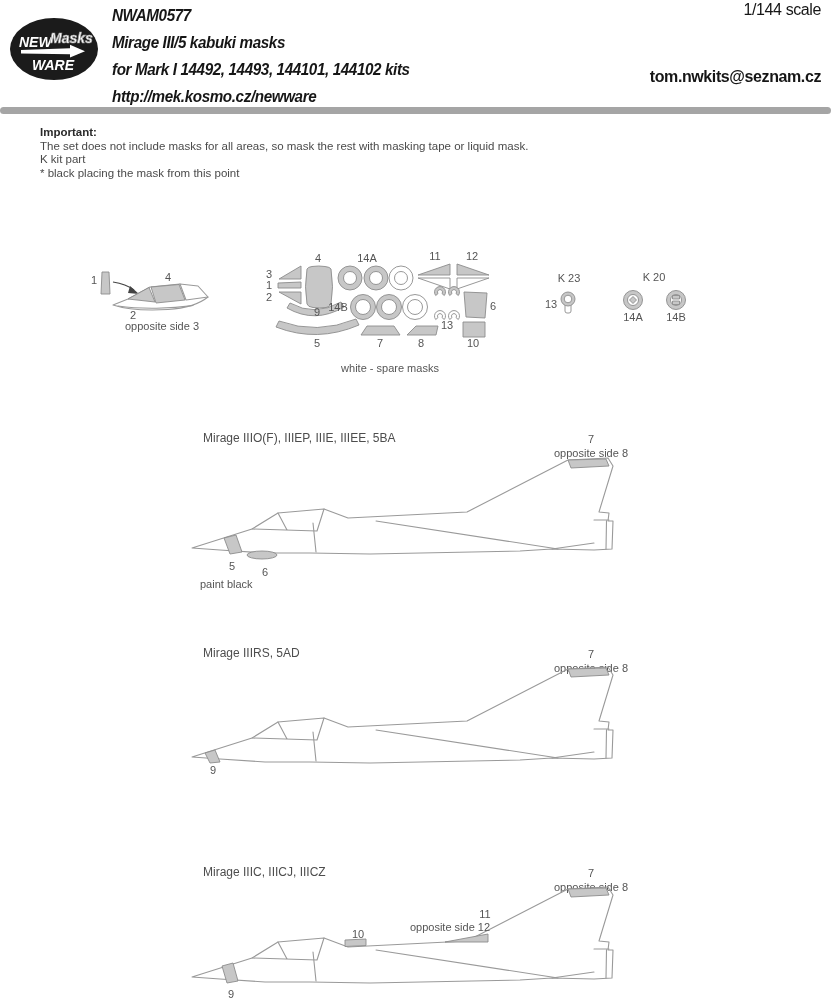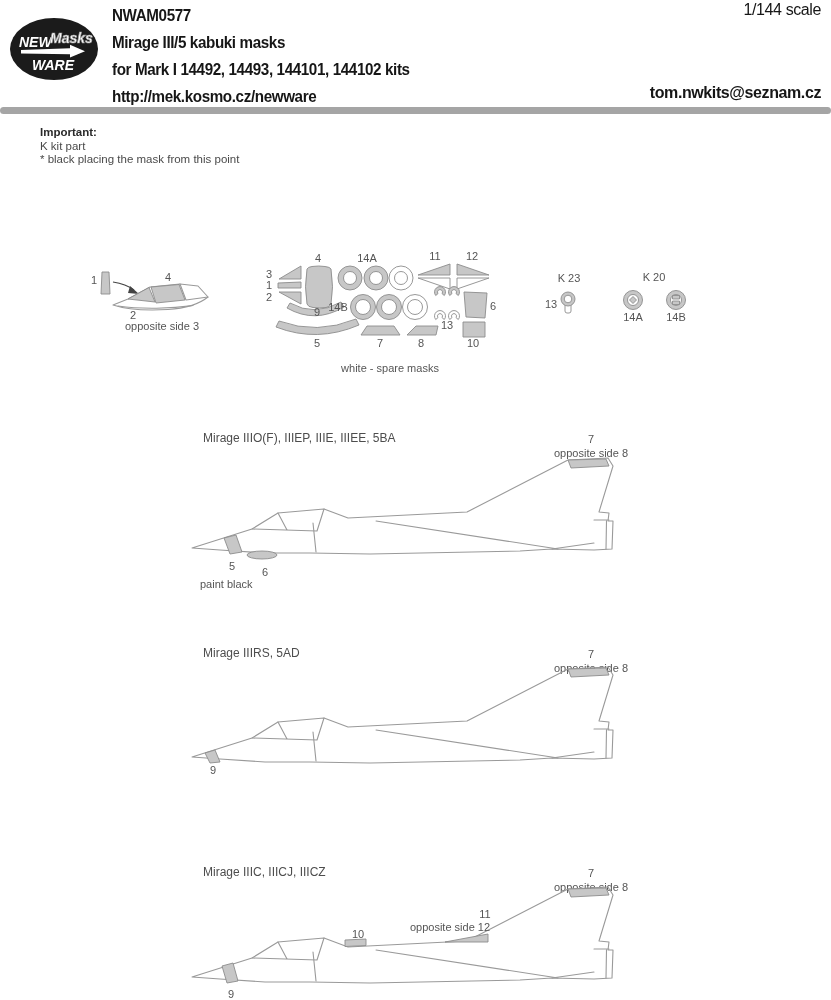--- a/index.html
+++ b/index.html
@@ -2,25 +2,25 @@
 <html><head>
 <meta charset="utf-8">
 <style>
   html,body{margin:0;padding:0;}
   body{
     width:831px;height:1000px;position:relative;overflow:hidden;
     background:#ffffff;font-family:"Liberation Sans",sans-serif;
   }
   
   .logo{position:absolute;left:8px;top:16px;}
-  .hdr-left{position:absolute;left:112px;top:2px;color:#161616;}
+  .hdr-left{position:absolute;left:112px;top:2px;color:#161616;font-style:italic;}
   .hdr-line{font-weight:700;font-size:16px;letter-spacing:-0.4px;height:27px;line-height:27px;transform:scaleX(0.95);transform-origin:left;}
   .hdr-right{position:absolute;right:10px;top:2px;text-align:right;color:#161616;}
   .hdr-scale{font-weight:400;font-size:16px;letter-spacing:-0.4px;line-height:16px;}
-  .hdr-email{position:absolute;right:10px;top:84px;font-weight:700;font-size:16px;letter-spacing:-0.4px;color:#161616;}
+  .hdr-email{position:absolute;right:10px;top:68px;font-weight:700;font-size:16px;letter-spacing:-0.4px;color:#161616;}
   .rule{position:absolute;left:0;top:107px;width:831px;height:7px;background:#a5a5a5;border-radius:4px;}
   
   .notes{position:absolute;left:40px;top:126px;width:740px;color:#4a4a4a;font-size:11.5px;line-height:13.5px;}
   .notes .head{font-weight:700;color:#2a2a2a;}
   
   svg{position:absolute;}
   .mask{fill:#c7c7c7;stroke:#8c8c8c;stroke-width:0.9;stroke-linejoin:round;}
   .white{fill:#ffffff;stroke:#8c8c8c;stroke-width:0.9;stroke-linejoin:round;}
   .line{fill:none;stroke:#9a9a9a;stroke-width:1.1;stroke-linejoin:round;stroke-linecap:round;}
   .lbl{font-family:"Liberation Sans",sans-serif;font-size:11px;fill:#555555;}
@@ -45,20 +45,21 @@
   <div class="hdr-line">http://mek.kosmo.cz/newware</div>
 </div>
 <div class="hdr-right">
   <div class="hdr-scale">1/144 scale</div>
 </div>
 <div class="hdr-email">tom.nwkits@seznam.cz</div>
 <div class="rule"></div>
 
 <div class="notes">
   <div class="head">Important:</div>
+  <div>The set does not include masks for all areas, so mask the rest with masking tape or liquid mask.</div>
   <div>K kit part</div>
   <div>*  black placing the mask from this point</div>
 </div>
 
 <svg width="0" height="0">
   <defs>
     <g id="mirage">
       <path class="line" fill="#ffffff" d="M2,85 L62,66 L88,50 L134,46 L158,55 L277,49 L378,-3 L418,-5 L423,3 L409,49 L419,50 L418,58 L423,58 L422,86 L404,87 L362,86 L330,88 L180,91 L120,90 L75,90 L30,87 Z"></path>
       <path class="line" d="M88,50 L97,67 M134,46 L127,68 M62,66 L127,68"></path>
       <path class="line" d="M186,58 L368,86"></path>

